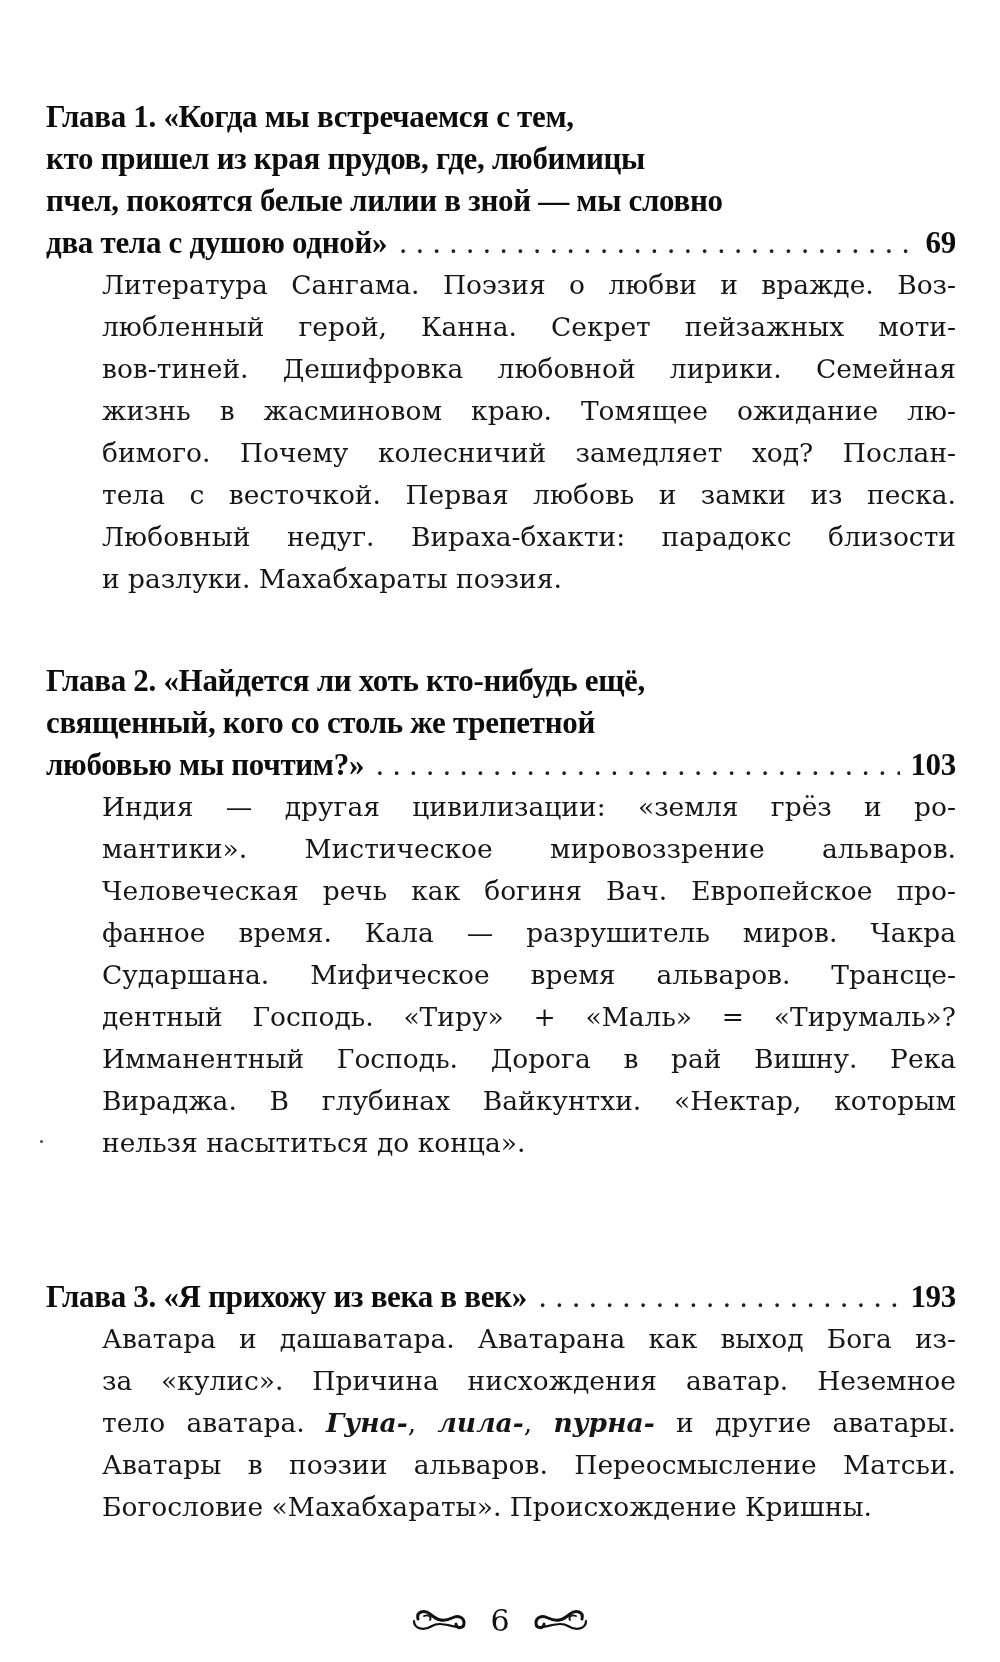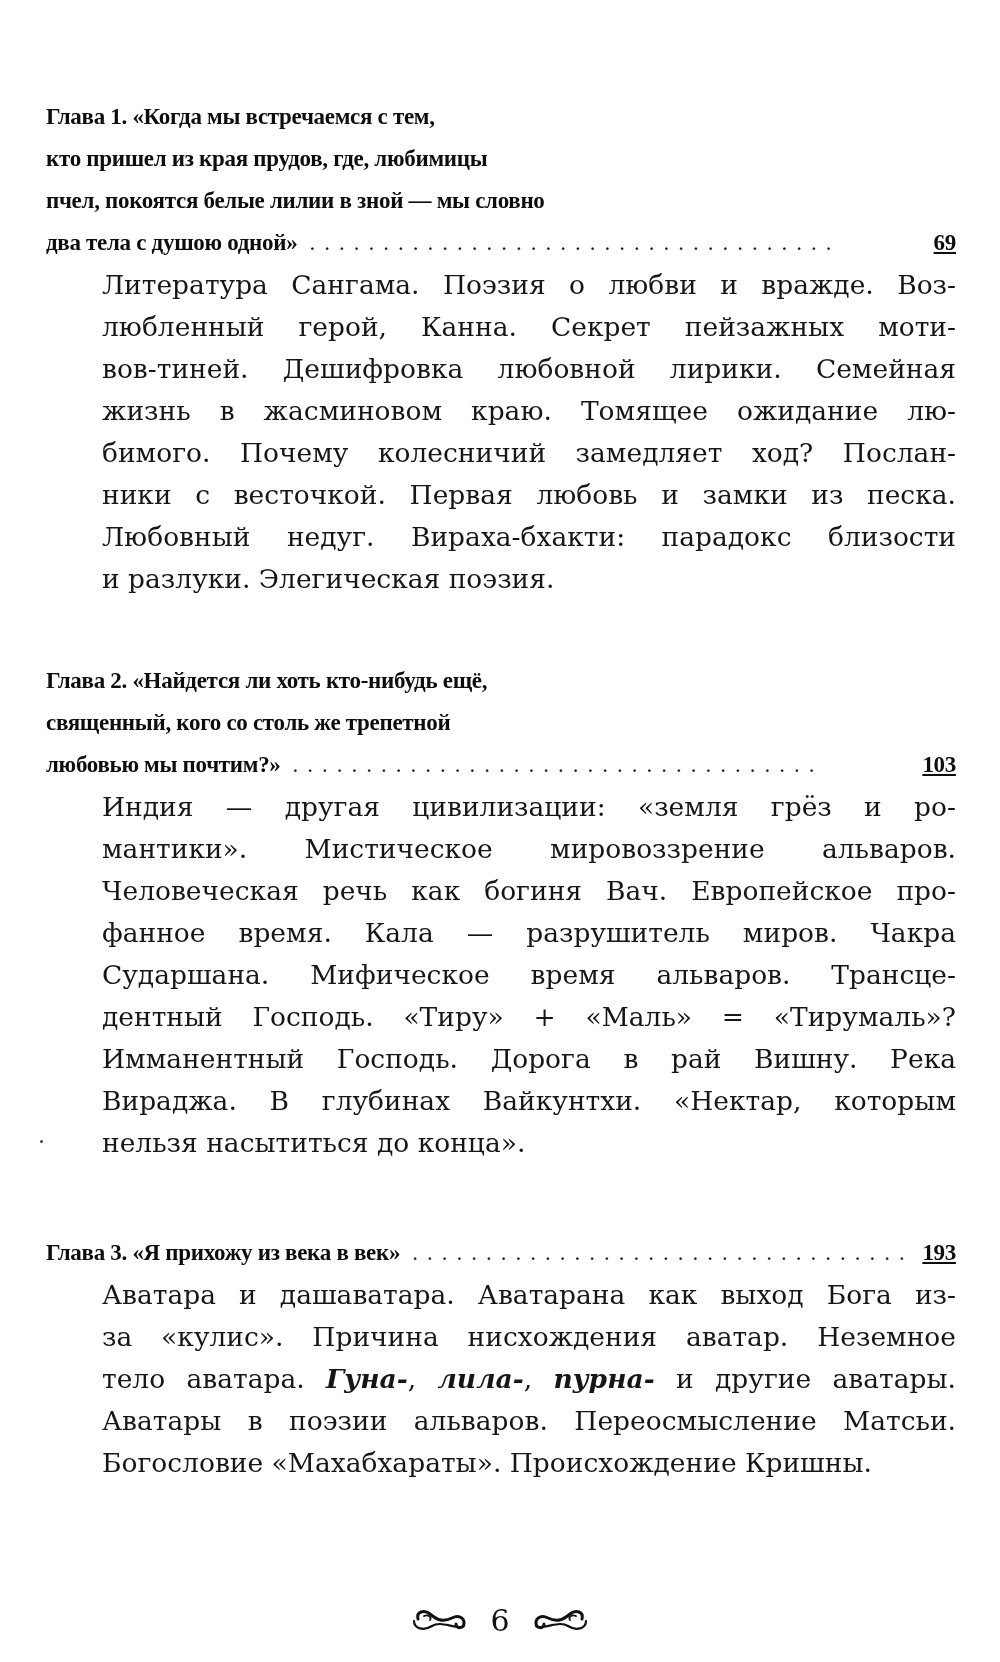--- a/index.html
+++ b/index.html
@@ -5,32 +5,32 @@
   html, body { margin: 0; padding: 0; background: #ffffff; }
   body {
     width: 1000px; height: 1662px; position: relative; overflow: hidden;
     color: #111111;
     font-family: "DejaVu Serif", "Liberation Serif", serif;
   }
   .page { position: absolute; left: 0; top: 0; width: 1000px; height: 1662px; }
   .chapter { position: absolute; left: 46px; width: 910px; }
   .ch-title {
     font-family: "Liberation Serif", "DejaVu Serif", serif;
-    font-weight: bold; font-size: 23px; line-height: 42px;
+    font-weight: bold; font-size: 31px; line-height: 42px;
     letter-spacing: -0.3px; color: #0d0d0d;
   }
   .ch-title .line { display: block; white-space: nowrap; }
   .ch-title .last { display: flex; align-items: center; white-space: nowrap; }
   .ch-title .last .txt { flex: 0 0 auto; }
   .ch-title .last .dots {
     flex: 1 1 auto; overflow: hidden; white-space: nowrap;
     font-weight: normal; letter-spacing: 9px; margin: 0 10px 0 12px;
     color: #222;
   }
-  .ch-title .last .pg { flex: 0 0 auto; font-weight: bold; text-decoration: underline; }
+  .ch-title .last .pg { flex: 0 0 auto; font-weight: bold; }
   .ch-desc {
     margin-left: 56px; width: 854px;
     font-family: "DejaVu Serif", serif; font-size: 26.5px; line-height: 42px;
     color: #161616;
   }
   .ch-desc .line { display: block; white-space: nowrap; text-align: justify; text-align-last: justify; }
   .ch-desc .line.end { text-align-last: left; }
   .ch-desc i { font-style: italic; font-weight: bold; }
   .footer {
     position: absolute; left: 0; width: 1000px; top: 1590px; height: 60px;
@@ -55,23 +55,23 @@
         <span class="dots">....................................</span>
         <span class="pg">69</span>
       </span>
     </div>
     <div class="ch-desc">
       <span class="line">Литература Сангама. Поэзия о любви и вражде. Воз-</span>
       <span class="line">любленный герой, Канна. Секрет пейзажных моти-</span>
       <span class="line">вов-тиней. Дешифровка любовной лирики. Семейная</span>
       <span class="line">жизнь в жасминовом краю. Томящее ожидание лю-</span>
       <span class="line">бимого. Почему колесничий замедляет ход? Послан-</span>
-      <span class="line">ники с весточкой. Первая любовь и замки из песка.</span>
+      <span class="line">тела с весточкой. Первая любовь и замки из песка.</span>
       <span class="line">Любовный недуг. Вираха-бхакти: парадокс близости</span>
-      <span class="line end">и разлуки. Элегическая поэзия.</span>
+      <span class="line end">и разлуки. Махабхараты поэзия.</span>
     </div>
   </div>
 
   <div class="chapter" style="top:660px;">
     <div class="ch-title">
       <span class="line">Глава 2. «Найдется ли хоть кто-нибудь ещё,</span>
       <span class="line">священный, кого со столь же трепетной</span>
       <span class="last">
         <span class="txt">любовью мы почтим?»</span>
         <span class="dots">....................................</span>
@@ -86,21 +86,21 @@
       <span class="line">Сударшана. Мифическое время альваров. Трансце-</span>
       <span class="line">дентный Господь. «Тиру» + «Маль» = «Тирумаль»?</span>
       <span class="line">Имманентный Господь. Дорога в рай Вишну. Река</span>
       <span class="line">Вираджа. В глубинах Вайкунтхи. «Нектар, которым</span>
       <span class="line end">нельзя насытиться до конца».</span>
     </div>
   </div>
 
   <div class="stray"></div>
 
-  <div class="chapter" style="top:1232px;">
+  <div class="chapter" style="top:1276px;">
     <div class="ch-title">
       <span class="last">
         <span class="txt">Глава 3. «Я прихожу из века в век»</span>
         <span class="dots">....................................</span>
         <span class="pg">193</span>
       </span>
     </div>
     <div class="ch-desc">
       <span class="line">Аватара и дашаватара. Аватарана как выход Бога из-</span>
       <span class="line">за «кулис». Причина нисхождения аватар. Неземное</span>

